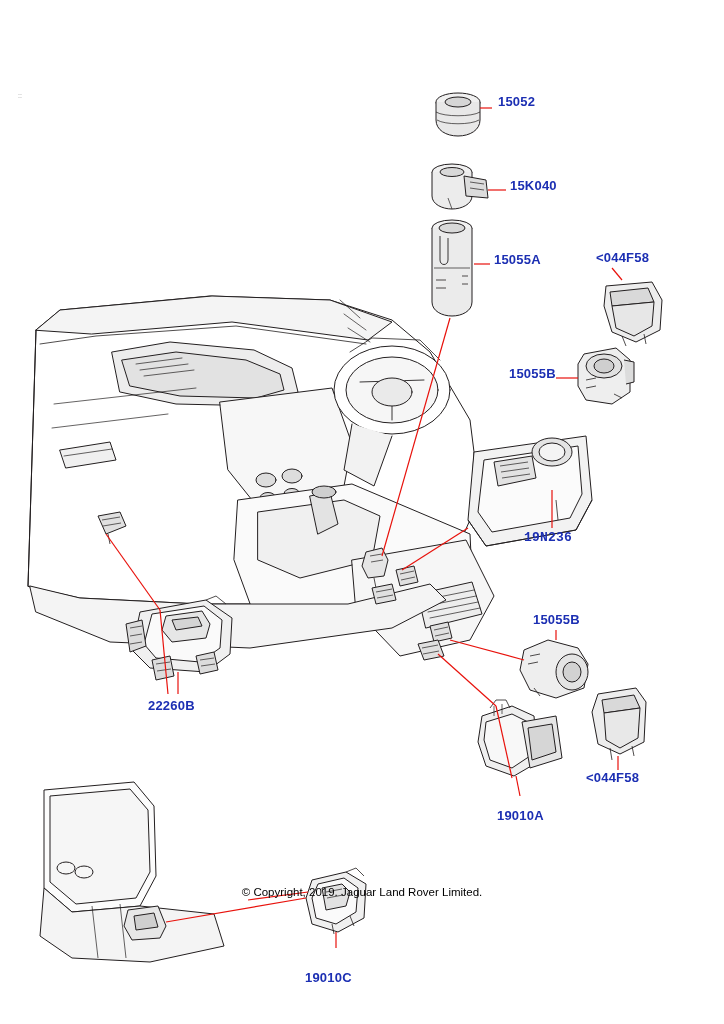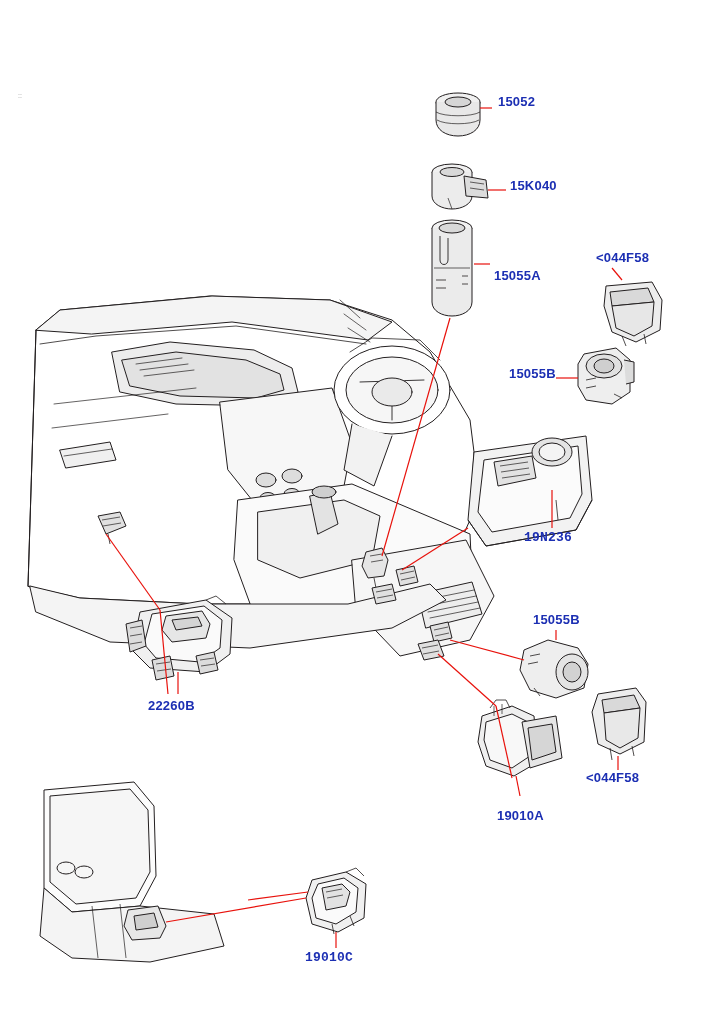--- a/index.html
+++ b/index.html
@@ -337,26 +337,27 @@
 
       <line x1="166" y1="922" x2="306" y2="898"></line>
       <line x1="248" y1="900" x2="308" y2="892"></line>
 
       <line x1="336" y1="932" x2="336" y2="948"></line>
     </g>
   </svg>
 
   <div class="label" style="left:498px; top:94px;">15052</div>
   <div class="label" style="left:510px; top:178px;">15K040</div>
-  <div class="label" style="left:494px; top:268px;">15055A</div>
+  <div class="label" style="left:494px; top:252px;">15055A</div>
   <div class="label" style="left:596px; top:250px;">&lt;044F58</div>
   <div class="label" style="left:509px; top:366px;">15055B</div>
   <div class="label" style="left:524px; top:530px;font-family:Liberation Mono, monospace;">19N236</div>
   <div class="label" style="left:533px; top:612px;">15055B</div>
   <div class="label" style="left:148px; top:698px;">22260B</div>
   <div class="label" style="left:586px; top:770px;">&lt;044F58</div>
   <div class="label" style="left:497px; top:808px;">19010A</div>
-  <div class="label" style="left:305px; top:950px;font-family:Liberation Mono, monospace;">19010C</div>
-
-
+  <div class="label" style="left:305px; top:970px;">19010C</div>
+
+
+  <div class="copyright">© Copyright, 2019. Jaguar Land Rover Limited.</div>
 
   <div class="tiny-mark">::</div>
 </div>
 
 </body></html>

